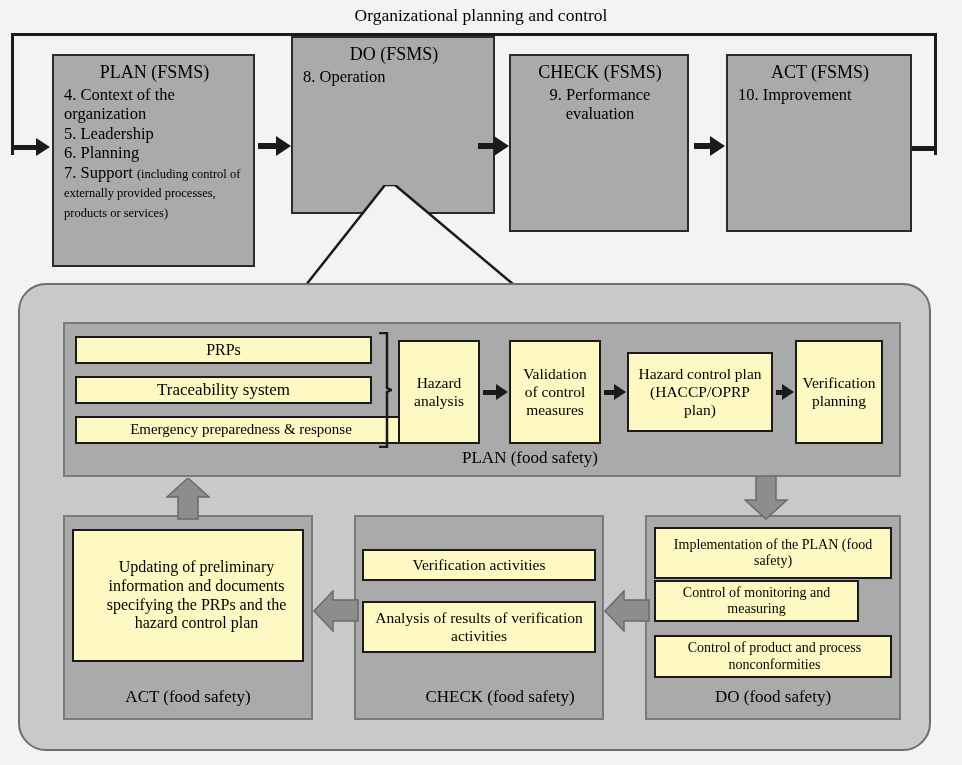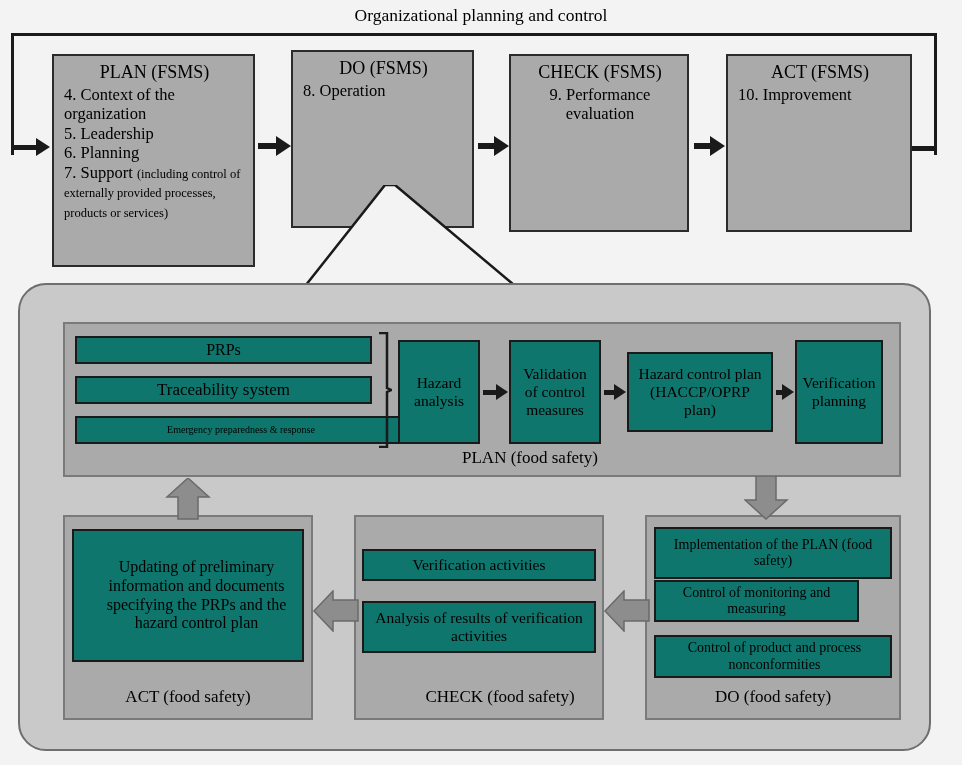--- a/index.html
+++ b/index.html
@@ -65,21 +65,21 @@
     font-size: 16.5px;
     line-height: 1.18;
   }
   .fsms-line.center { text-align: center; }
   .small-note {
     font-size: 12.5px;
     line-height: 1.18;
   }
 
   #plan-fsms  { left: 52px;  top: 54px; width: 203px; height: 213px; }
-  #do-fsms    { left: 291px; top: 50px; width: 183px; height: 178px; }
+  #do-fsms    { left: 291px; top: 36px; width: 204px; height: 178px; }
   #check-fsms { left: 509px; top: 54px; width: 180px; height: 178px; }
   #act-fsms   { left: 726px; top: 54px; width: 186px; height: 178px; }
 
   
   .op-container {
     left: 18px; top: 283px; width: 913px; height: 468px;
     background: #c9c9c9;
     border: 2px solid #6e6e6e;
     border-radius: 28px;
   }
@@ -99,35 +99,35 @@
     background: #aaaaaa;
     border: 2px solid #7a7a7a;
   }
   #plan-fs { left: 63px; top: 322px; width: 838px; height: 155px; }
   .panel-label {
     text-align: center;
     font-size: 17px;
   }
 
   .wbox {
-    background: #0f766e;
+    background: #fef9c3;
     border: 2px solid #1a1a1a;
     display: flex;
     align-items: center;
     justify-content: center;
     text-align: center;
     font-size: 15.5px;
     line-height: 1.16;
     padding: 2px 4px;
   }
 
   
   #prps { left: 75px; top: 336px; width: 297px; height: 28px; font-size: 16px; }
   #trace { left: 75px; top: 376px; width: 297px; height: 28px; font-size: 17px; }
-  #emerg { left: 75px; top: 416px; width: 332px; height: 28px; font-size: 10px; }
+  #emerg { left: 75px; top: 416px; width: 332px; height: 28px; font-size: 15px; }
 
   
   .brace {
     left: 378px; top: 332px; width: 14px; height: 116px;
   }
 
   #hazard-analysis { left: 398px; top: 340px; width: 82px; height: 104px; }
   #validation      { left: 509px; top: 340px; width: 92px; height: 104px; }
   #hazard-plan     { left: 627px; top: 352px; width: 146px; height: 80px; }
   #verif-planning  { left: 795px; top: 340px; width: 88px; height: 104px; }

